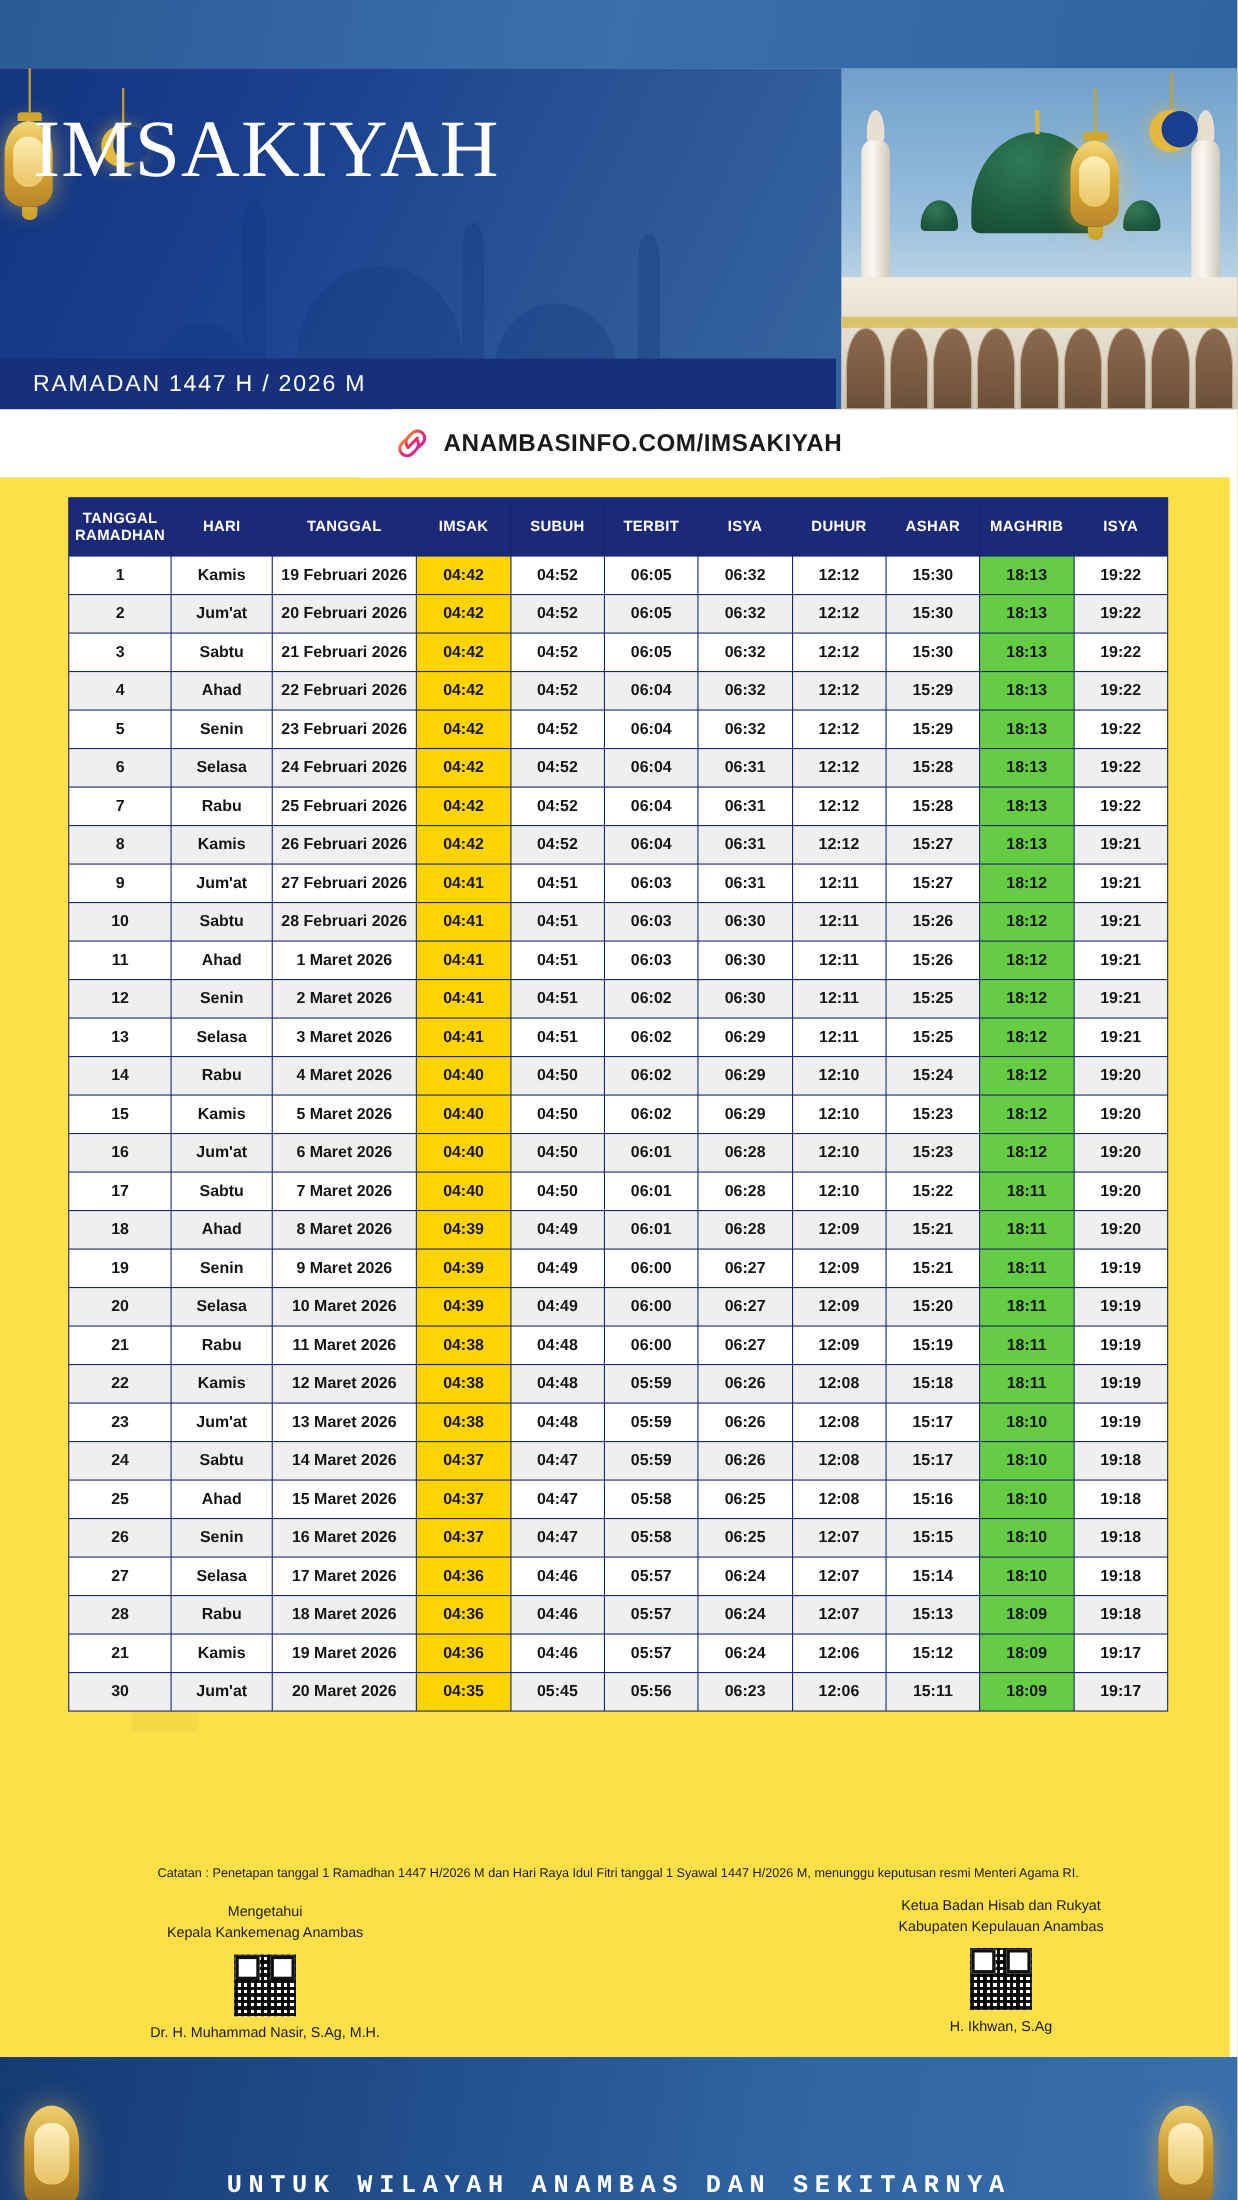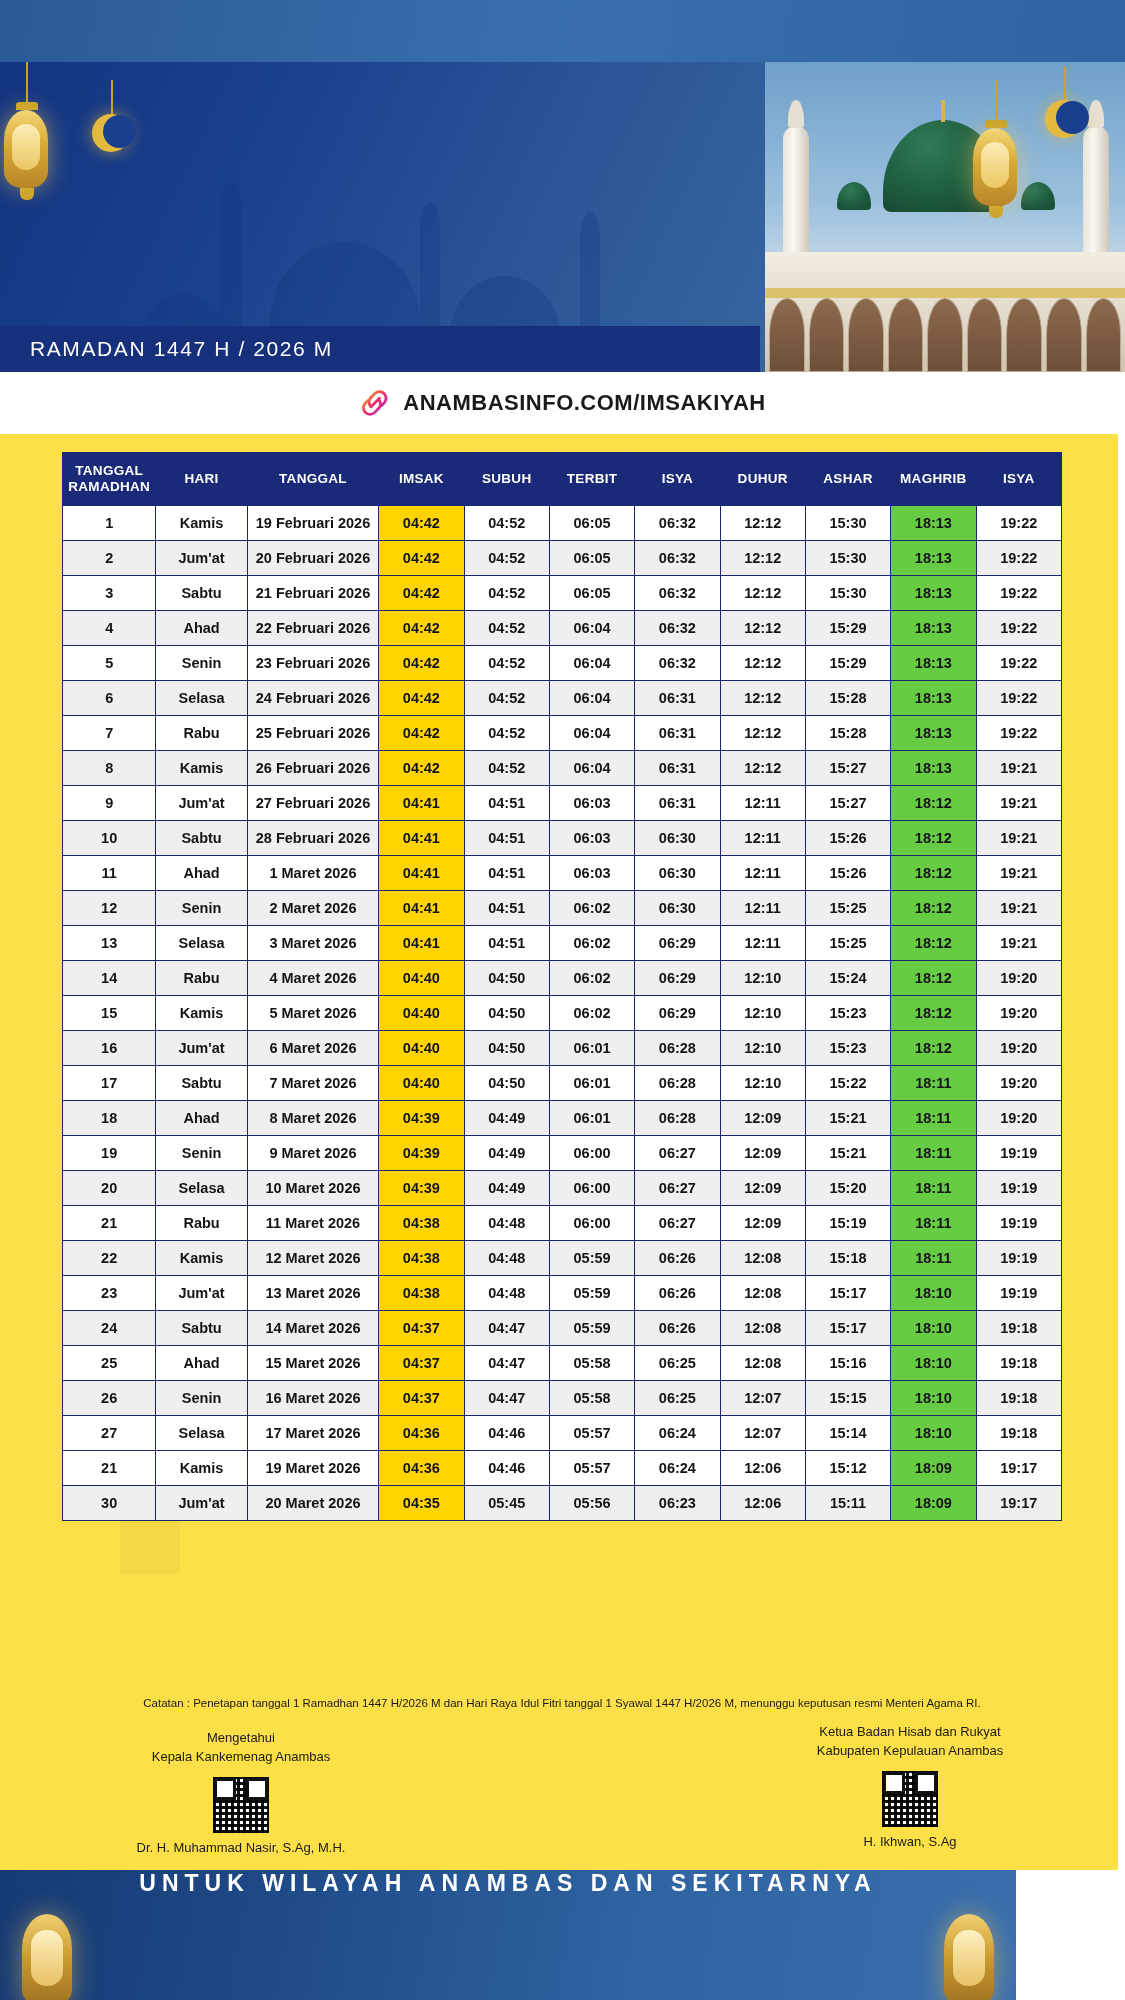--- a/index.html
+++ b/index.html
@@ -280,25 +280,26 @@
     border:3px solid #111; background:#fff;
   }
   .qr:before { left:1px; top:1px; }
   .qr:after  { right:1px; top:1px; }
   .sig-name { font-size: 13px; margin-top: 2px; }
 
   
   .bottom-bar {
     position: absolute;
     bottom: 0; left: 0;
-    width: 1016px; height: 130px;
+    width: 1125px; height: 130px;
     background: linear-gradient(100deg,
         #163a74 0%, #1f4a88 28%, #2f63a1 62%, #3a6fae 100%);
-    display: flex; align-items: flex-start; justify-content: center;
+    display: flex; align-items: flex-end; justify-content: center;
     overflow: hidden;
+    font-family: Liberation Mono, monospace;
   }
   .bottom-text {
     font-size: 23px;
     font-weight: bold;
     letter-spacing: 6px;
     color: #ffffff;
     position: relative; z-index: 2;
   }
   .bb-lantern { position: absolute; bottom: -6px; z-index: 1; }
   .bb-lan-body {
@@ -367,20 +368,21 @@
     <div class="lan-cap"></div>
     <div class="lan-body"></div>
     <div class="lan-bot"></div>
   </div>
   <div class="moon" style="right:42px; top:38px;">
     <div class="moon-chain"></div>
     <div class="moon-shape"></div>
   </div>
 
   <div class="title-wrap">
+    <div class="title-line">IMSAKIYAH</div>
   </div>
 
   <div class="subtitle-bar">
     <div class="subtitle">RAMADAN 1447 H / 2026 M</div>
   </div>
 </div>
 
 <div class="url-pill">
   <span class="link-icon">
     <svg viewBox="0 0 32 32" width="30" height="30">
@@ -780,20 +782,33 @@
             <td>17 Maret 2026</td>
             <td class="imsak-cell">04:36</td>
             <td>04:46</td>
             <td>05:57</td>
             <td>06:24</td>
             <td>12:07</td>
             <td>15:14</td>
             <td class="maghrib-cell">18:10</td>
             <td>19:18</td>
           </tr>
+          <tr class="alt">
+            <td>28</td>
+            <td>Rabu</td>
+            <td>18 Maret 2026</td>
+            <td class="imsak-cell">04:36</td>
+            <td>04:46</td>
+            <td>05:57</td>
+            <td>06:24</td>
+            <td>12:07</td>
+            <td>15:13</td>
+            <td class="maghrib-cell">18:09</td>
+            <td>19:18</td>
+          </tr>
           <tr>
             <td>21</td>
             <td>Kamis</td>
             <td>19 Maret 2026</td>
             <td class="imsak-cell">04:36</td>
             <td>04:46</td>
             <td>05:57</td>
             <td>06:24</td>
             <td>12:06</td>
             <td>15:12</td>

